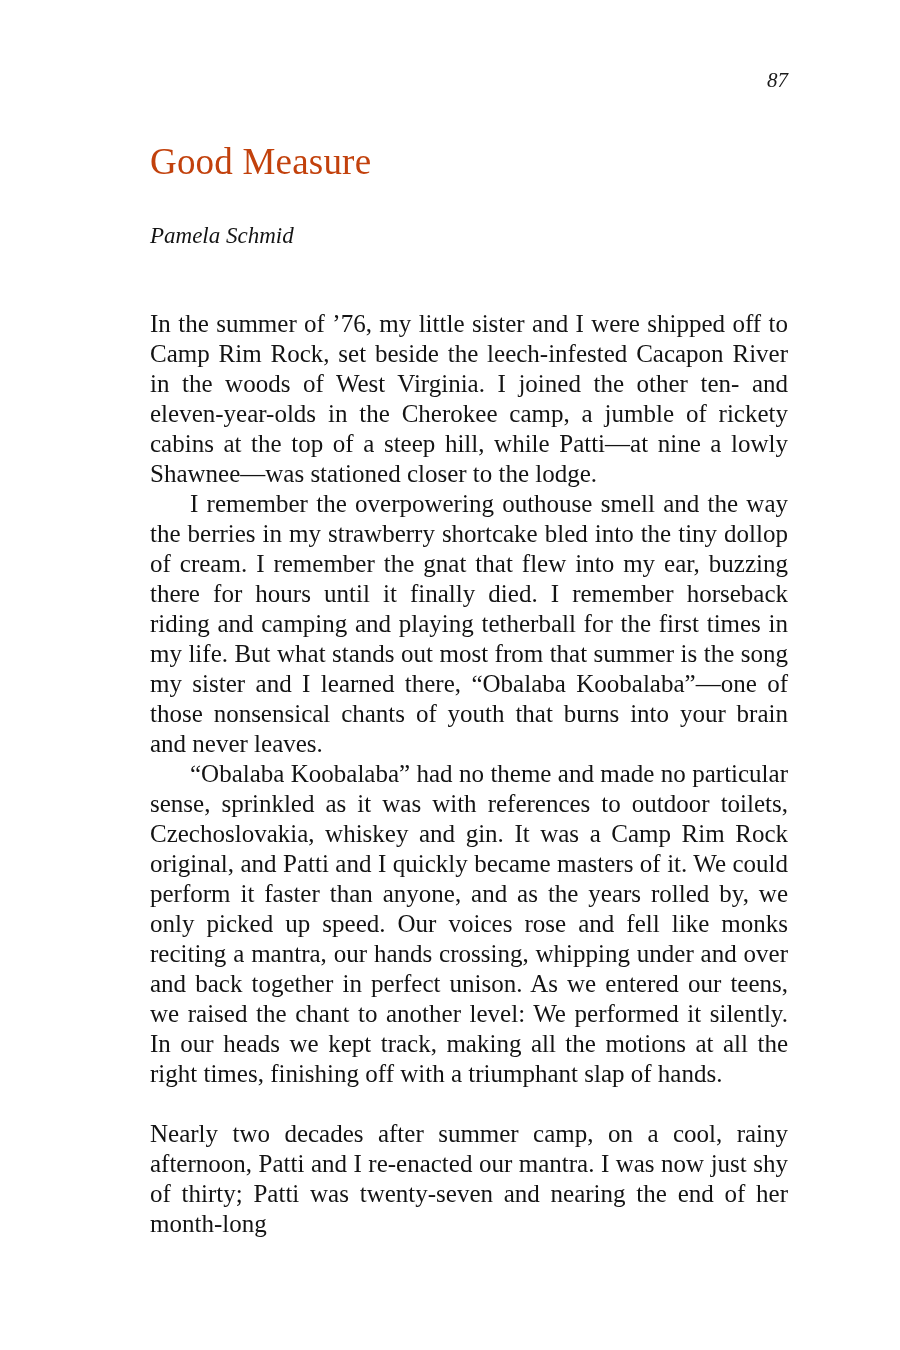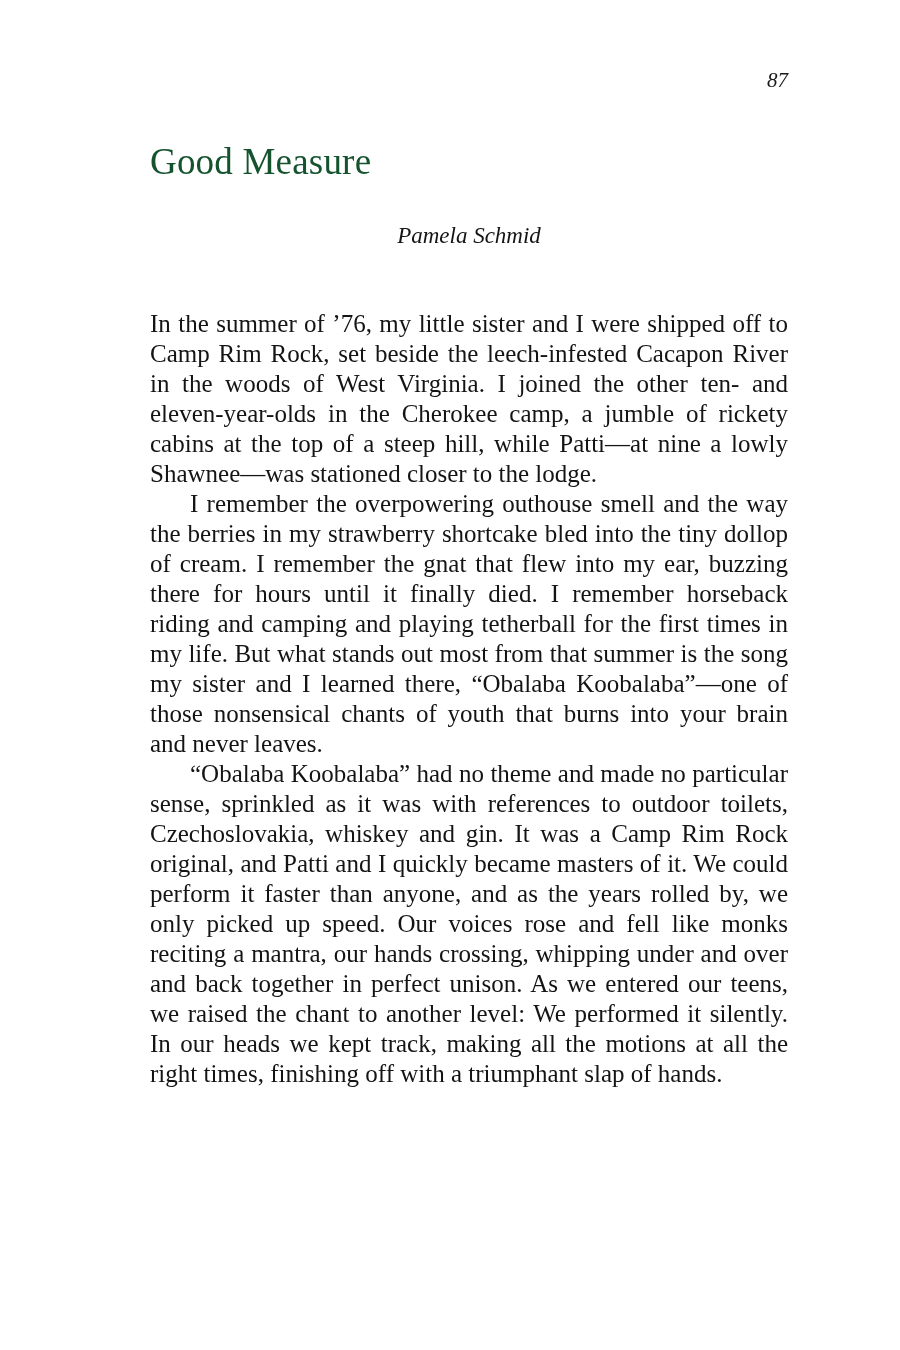--- a/index.html
+++ b/index.html
@@ -31,31 +31,30 @@
     line-height: 1.2;
     color: #1a1a1a;
   }
   .essay-title {
     margin: 0;
     margin-top: 48px;
     font-size: 37px;
     font-weight: normal;
     letter-spacing: 0.2px;
     line-height: 1.15;
-    color: #14532d;
+    color: #c2410c;
   }
   .essay-author {
     margin: 0;
     margin-top: 38px;
     font-size: 23px;
     font-style: italic;
     font-weight: normal;
     line-height: 1.2;
     color: #141414;
-    text-align: center;
   }
   .essay-body {
     margin-top: 60px;
     font-size: 25px;
     line-height: 30px;
     text-align: justify;
     color: #141414;
   }
   .essay-body p {
     margin: 0;
@@ -78,16 +77,17 @@
     <div class="page-number">87</div>
 
     <h1 class="essay-title">Good Measure</h1>
 
     <h2 class="essay-author">Pamela Schmid</h2>
 
     <div class="essay-body">
       <p>In the summer of ’76, my little sister and I were shipped off to Camp Rim Rock, set beside the leech-infested Cacapon River in the woods of West Virginia. I joined the other ten- and eleven-year-olds in the Cherokee camp, a jumble of rickety cabins at the top of a steep hill, while Patti—at nine a lowly Shawnee—was stationed closer to the lodge.</p>
       <p class="indented">I remember the overpowering outhouse smell and the way the berries in my strawberry shortcake bled into the tiny dollop of cream. I remember the gnat that flew into my ear, buzzing there for hours until it finally died. I remember horseback riding and camping and playing tetherball for the first times in my life. But what stands out most from that summer is the song my sister and I learned there, “Obalaba Koobalaba”—one of those nonsensical chants of youth that burns into your brain and never leaves.</p>
       <p class="indented">“Obalaba Koobalaba” had no theme and made no particular sense, sprinkled as it was with references to outdoor toilets, Czechoslovakia, whiskey and gin. It was a Camp Rim Rock original, and Patti and I quickly became masters of it. We could perform it faster than anyone, and as the years rolled by, we only picked up speed. Our voices rose and fell like monks reciting a mantra, our hands crossing, whipping under and over and back together in perfect unison. As we entered our teens, we raised the chant to another level: We performed it silently. In our heads we kept track, making all the motions at all the right times, finishing off with a triumphant slap of hands.</p>
+      <p class="section-break">Nearly two decades after summer camp, on a cool, rainy afternoon, Patti and I re-enacted our mantra. I was now just shy of thirty; Patti was twenty-seven and nearing the end of her month-long</p>
     </div>
 
   </div>
 </div>
 
 </body></html>

